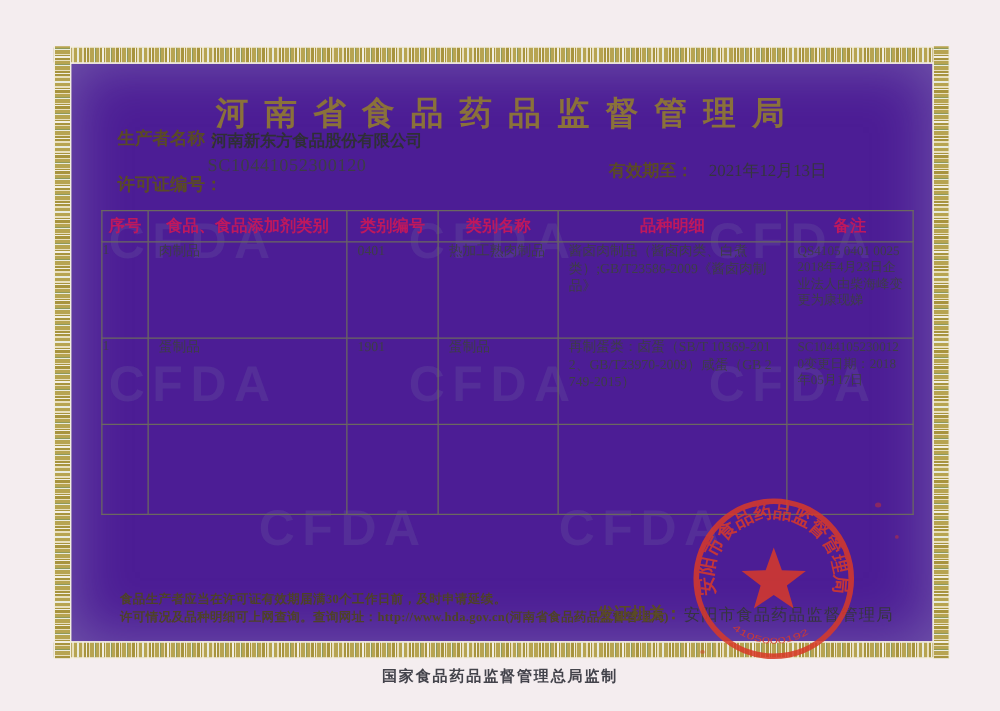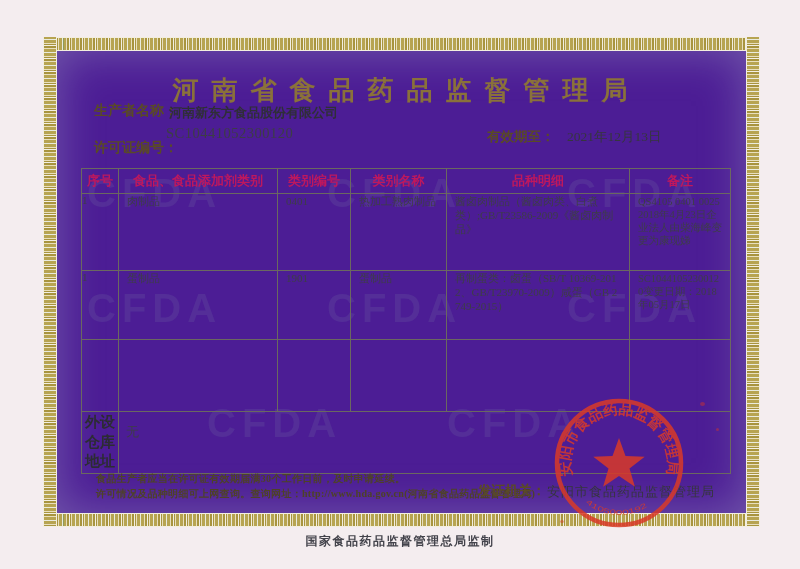--- a/index.html
+++ b/index.html
@@ -152,24 +152,20 @@
     <td class="c-remark">SC10441052300120变更日期：2018年05月17日</td>
   </tr>
   <tr class="r3">
     <td class="c-no"></td>
     <td></td>
     <td></td>
     <td></td>
     <td class="c-detail"></td>
     <td class="c-remark"></td>
   </tr>
-  <tr class="rw">
-    <td class="wh-label">外设仓库地址</td>
-    <td class="wh-val" colspan="5">无</td>
-  </tr>
 </tbody>
   </table>
 
 <div class="note note1">食品生产者应当在许可证有效期届满30个工作日前，及时申请延续。</div>
 <div class="note note2">许可情况及品种明细可上网查询。查询网址：http://www.hda.gov.cn(河南省食品药品监督管理局)</div>
 <span class="lbl issuer-label" style="position:absolute;">发证机关：</span>
 <span class="val issuer-value" style="position:absolute;">安阳市食品药品监督管理局</span>
 <div class="made-by">国家食品药品监督管理总局监制</div>
 
 <svg class="stamp" viewBox="0 0 150 142">

